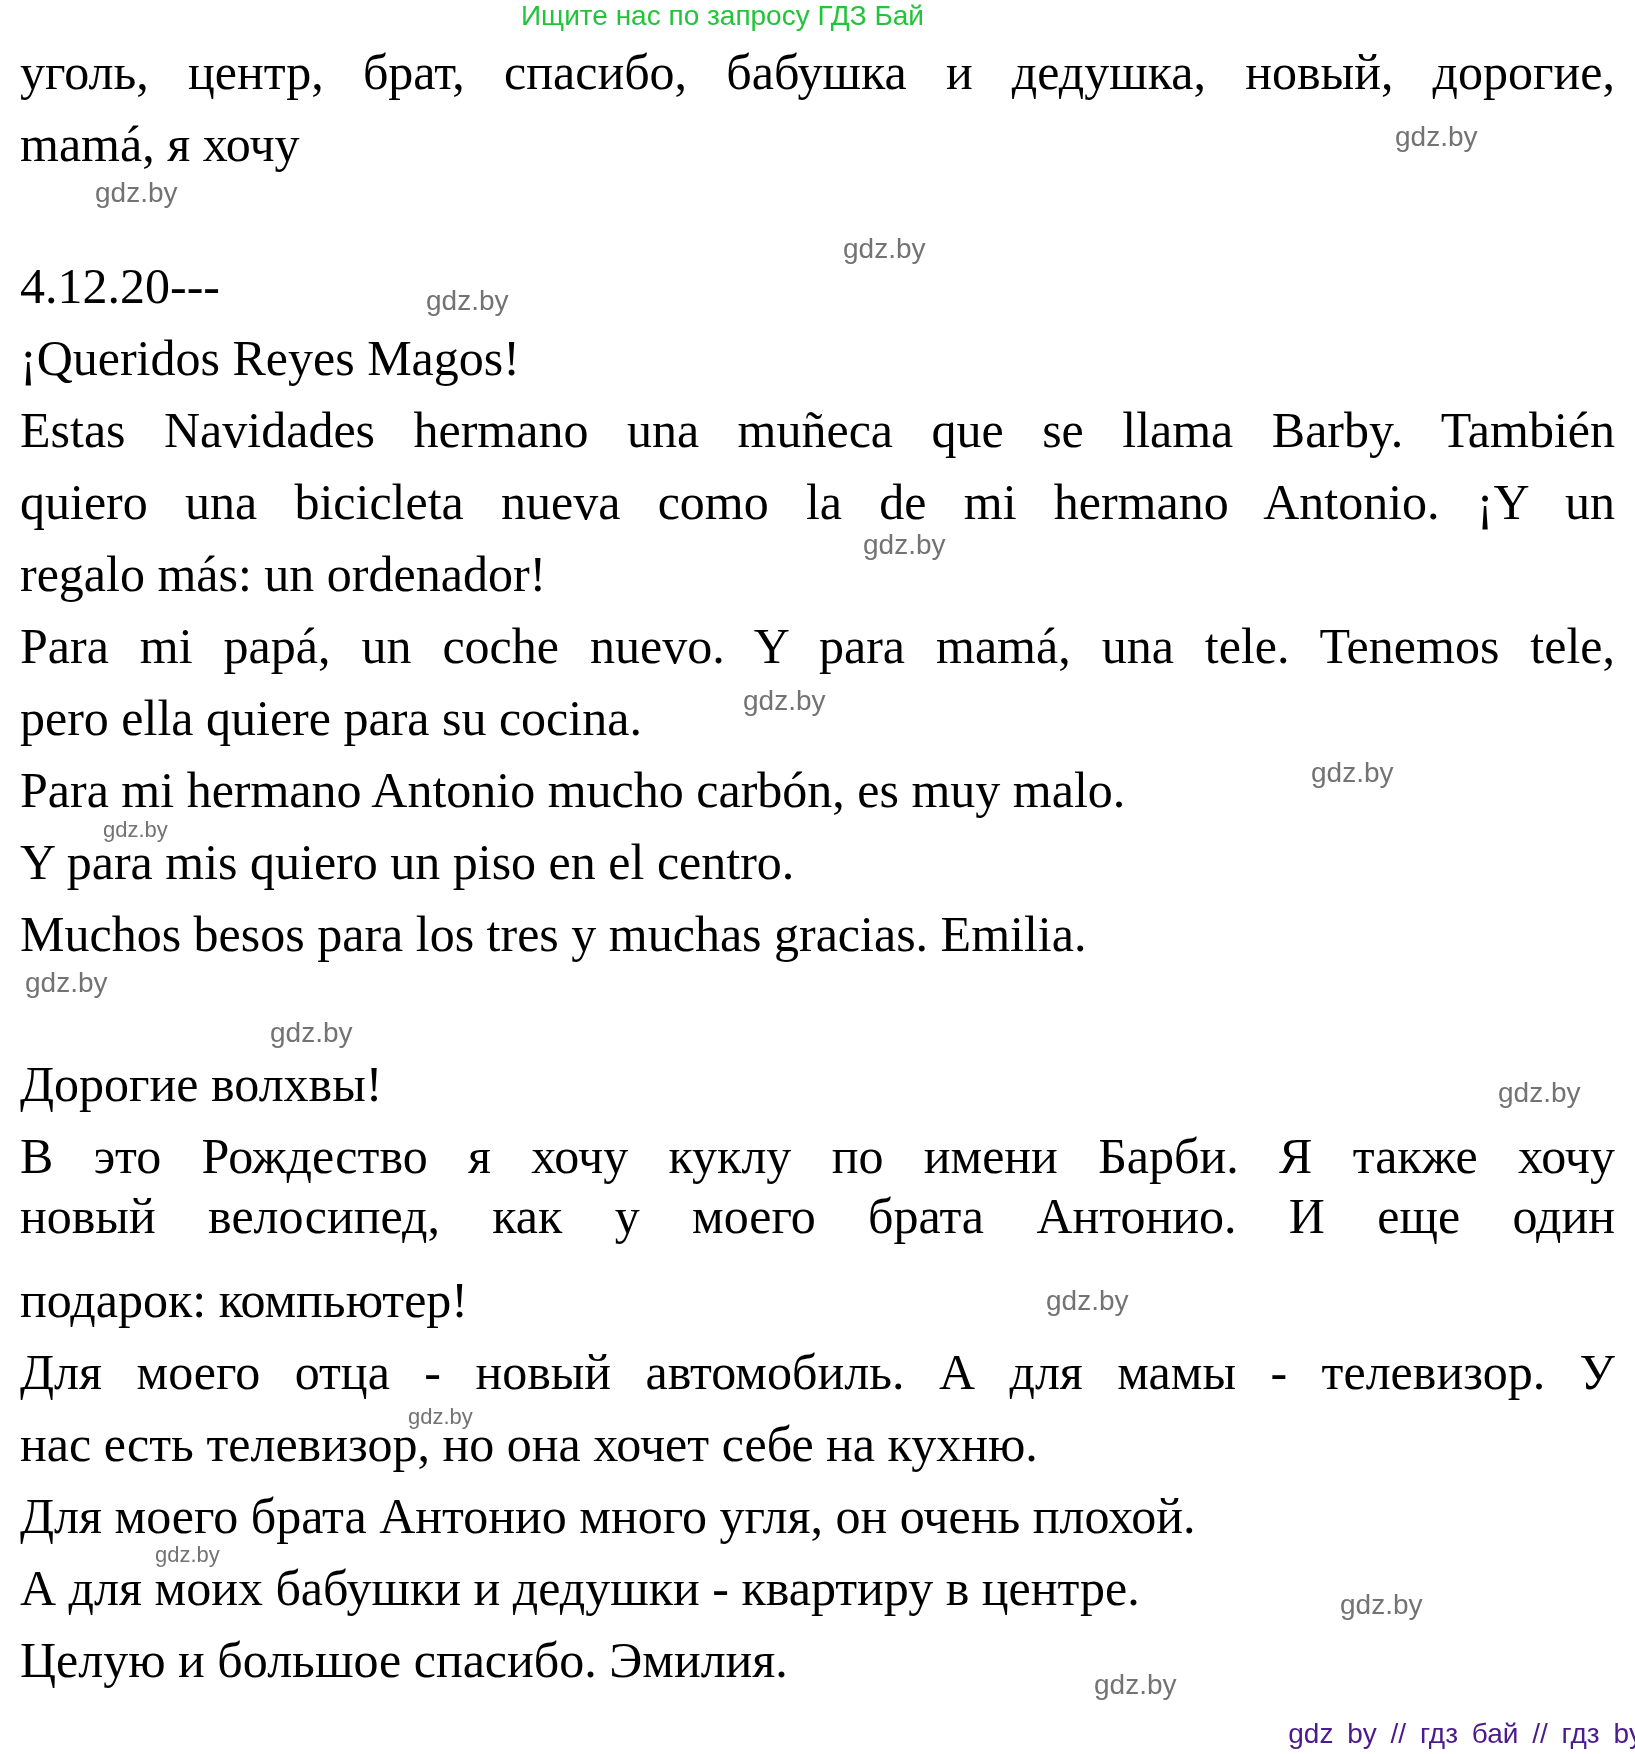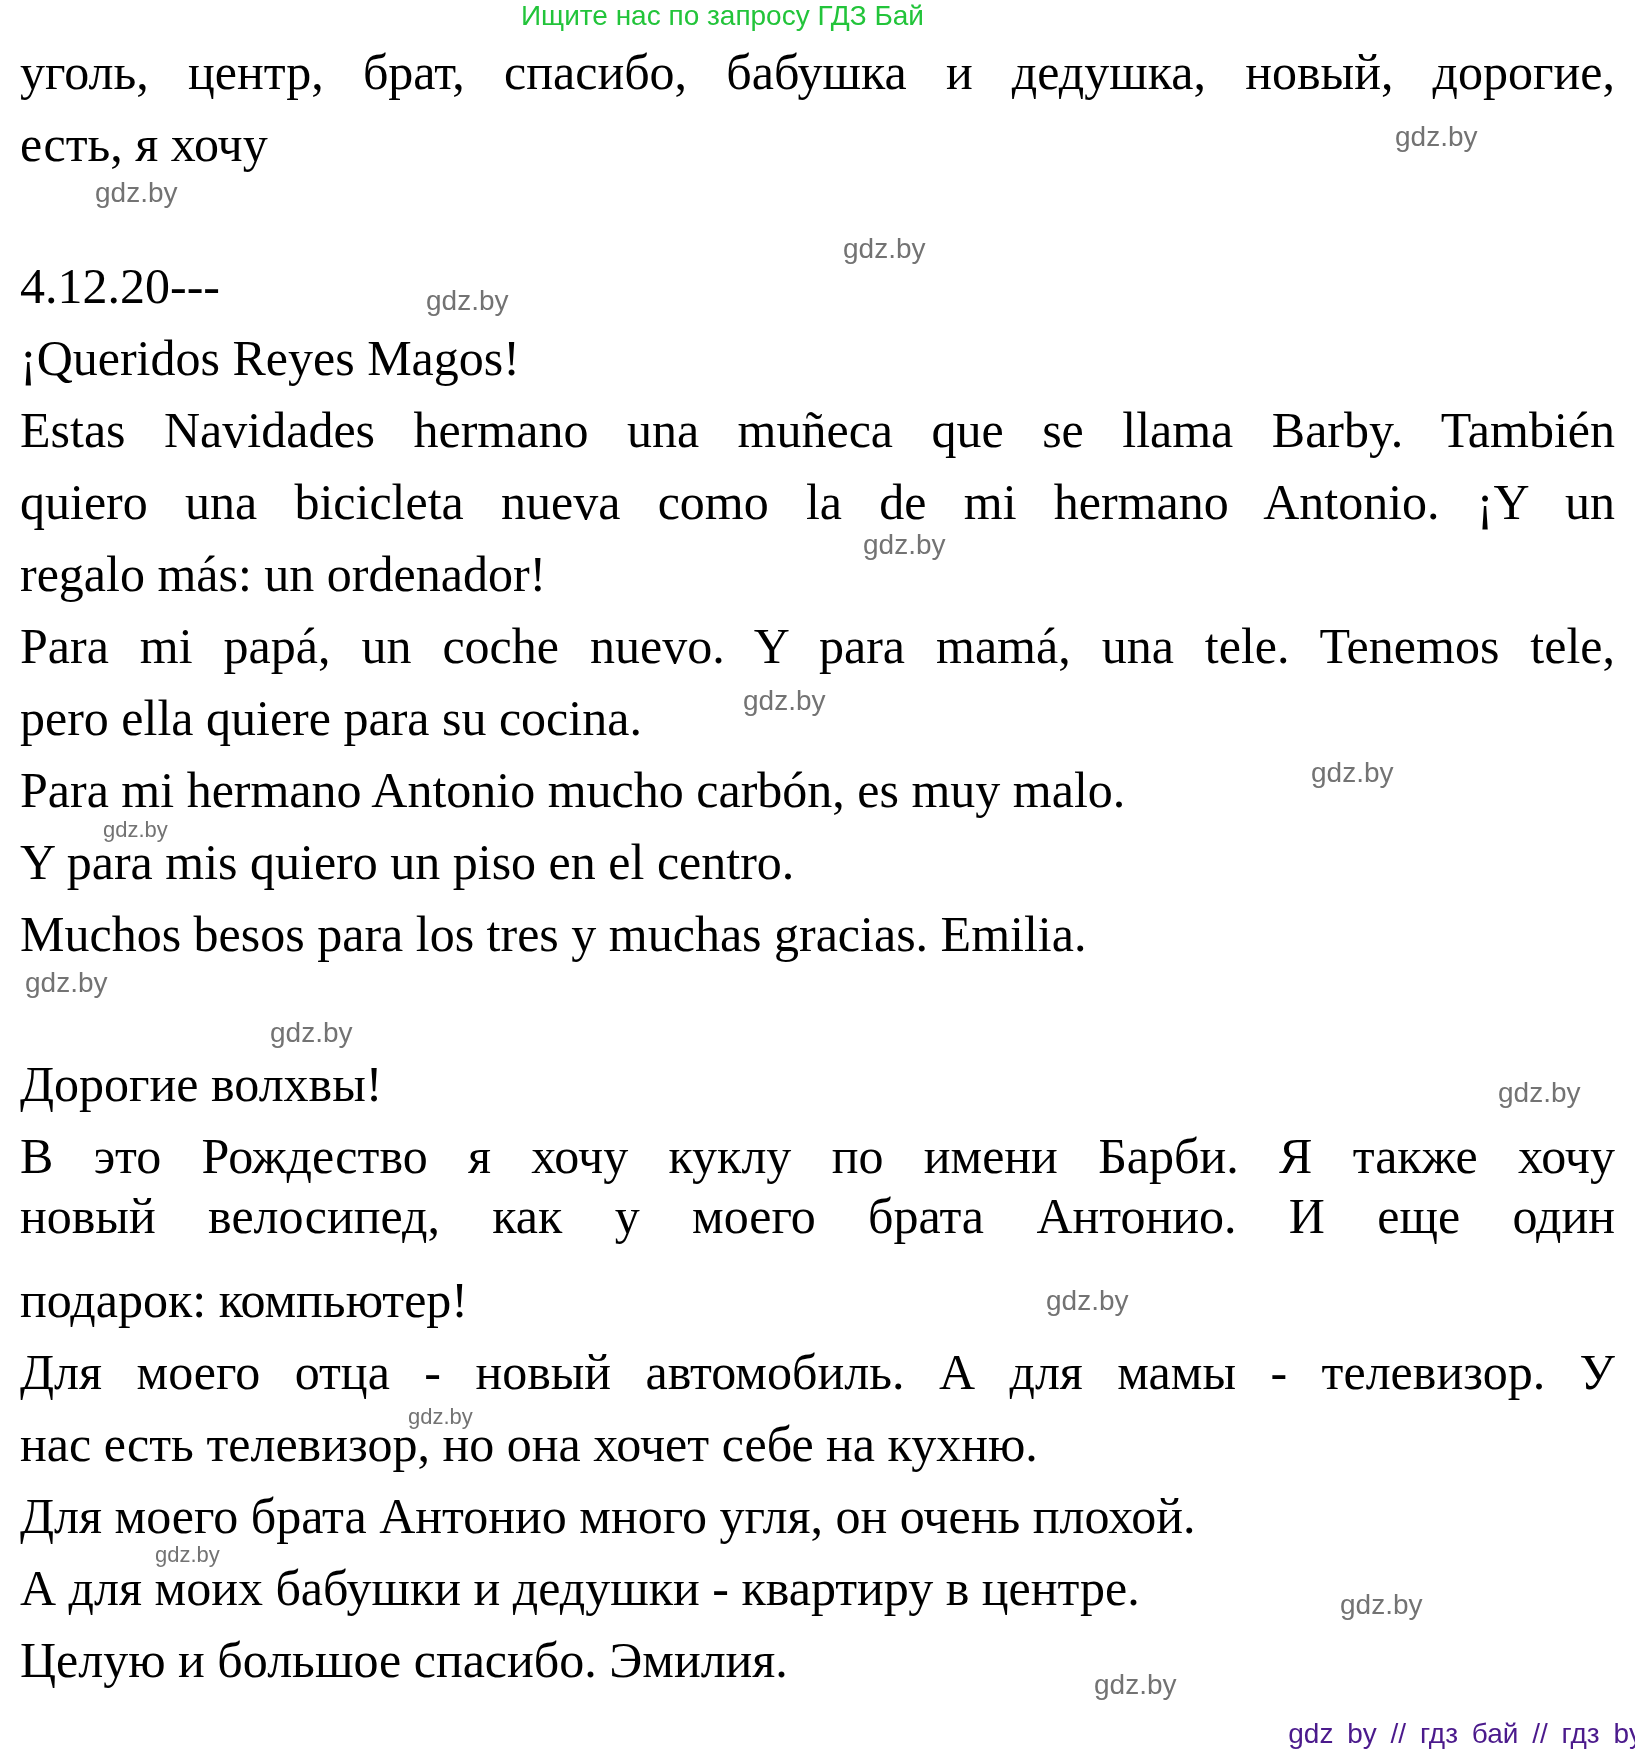--- a/index.html
+++ b/index.html
@@ -13,21 +13,21 @@
     color:#737373; line-height:30px; white-space:nowrap; }
   .footer { position:absolute; left:8px; width:1635px; top:1718px; text-align:right;
     font-family:"Liberation Sans", sans-serif; font-size:28px; color:#4b1a8c; word-spacing:6px; }
 </style>
 </head>
 <body>
 
 <div class="top-banner">Ищите нас по запросу ГДЗ Бай</div>
 
 <div class="line just" style="top:44px">уголь, центр, брат, спасибо, бабушка и дедушка, новый, дорогие,</div>
-<div class="line" style="top:116px">есть, я хочу</div>
+<div class="line" style="top:116px">mamá, я хочу</div>
 <div class="line" style="top:258px">4.12.20---</div>
 <div class="line" style="top:330px">¡Queridos Reyes Magos!</div>
 <div class="line just" style="top:402px">Estas Navidades hermano una muñeca que se llama Barby. También</div>
 <div class="line just" style="top:474px">quiero una bicicleta nueva como la de mi hermano Antonio. ¡Y un</div>
 <div class="line" style="top:546px">regalo más: un ordenador!</div>
 <div class="line just" style="top:618px">Para mi papá, un coche nuevo. Y para mamá, una tele. Tenemos tele,</div>
 <div class="line" style="top:690px">pero ella quiere para su cocina.</div>
 <div class="line" style="top:762px">Para mi hermano Antonio mucho carbón, es muy malo.</div>
 <div class="line" style="top:834px">Y para mis quiero un piso en el centro.</div>
 <div class="line" style="top:906px">Muchos besos para los tres y muchas gracias. Emilia.</div>

